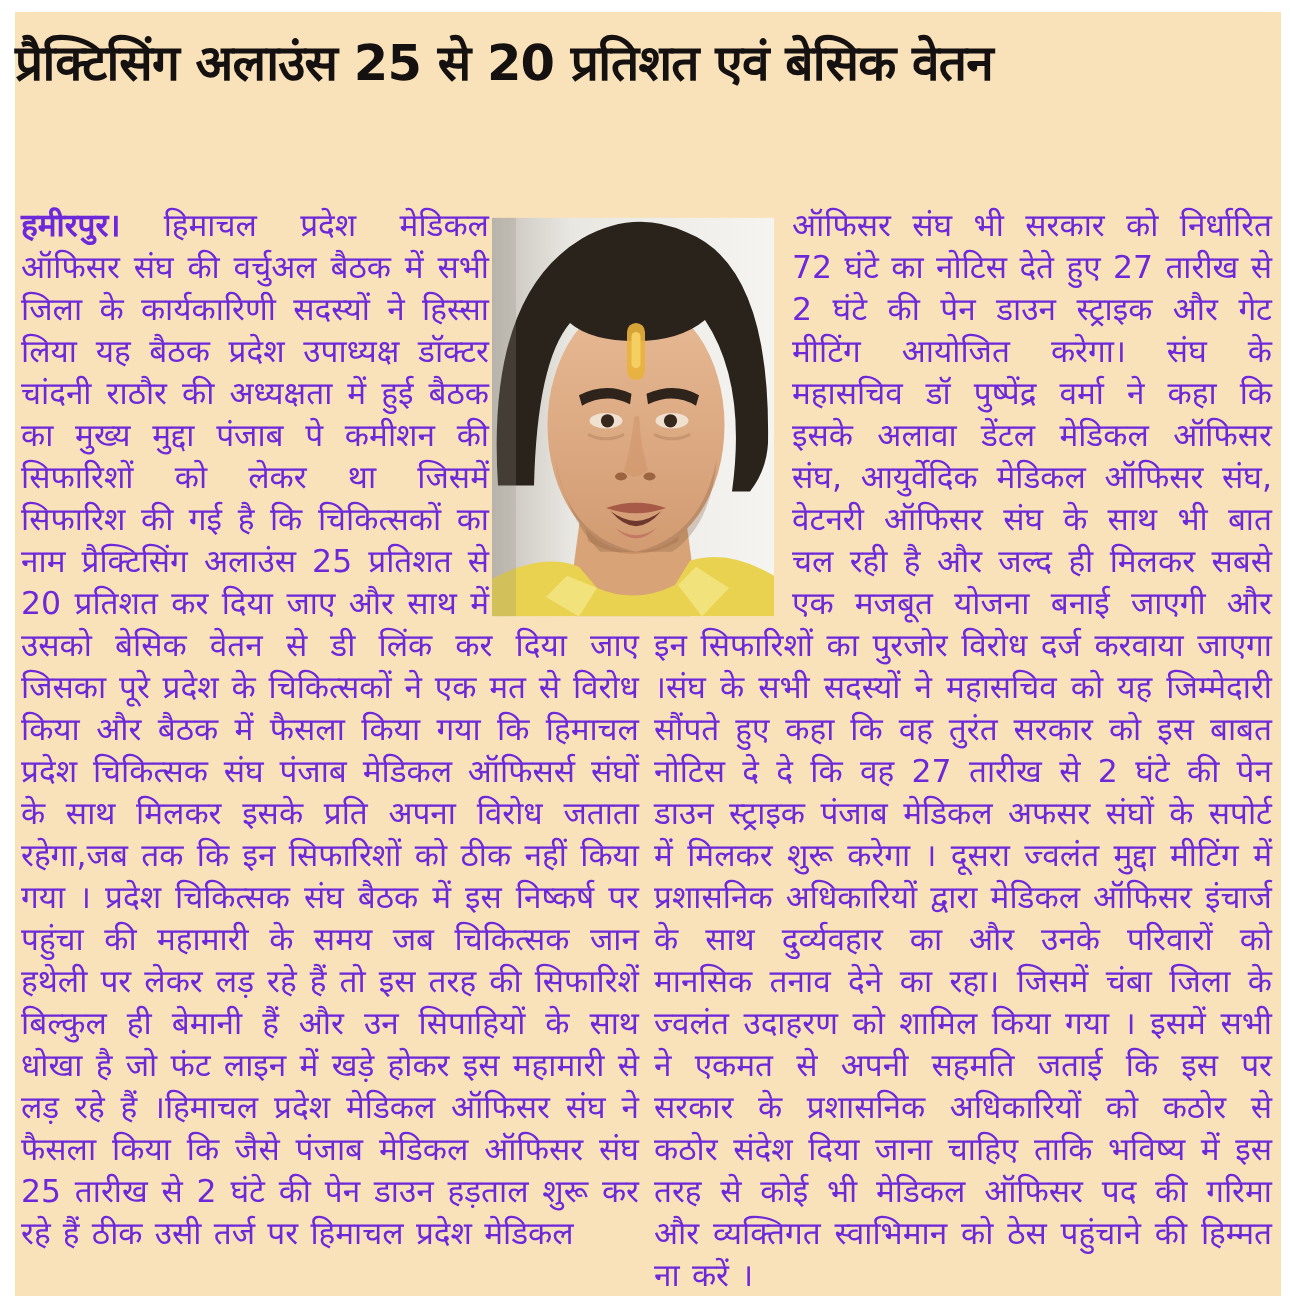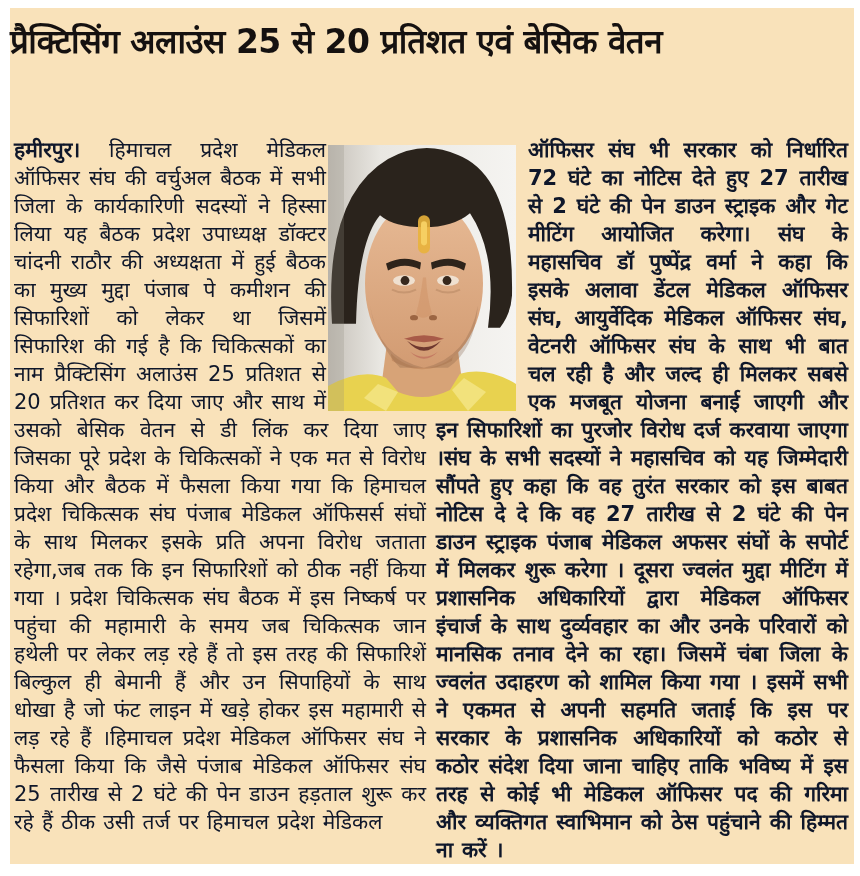--- a/index.html
+++ b/index.html
@@ -12,25 +12,25 @@
     background:#F9E2BA;
   }
   .headline{
     position:absolute;left:0;top:8px;width:100%;
     text-align:left;color:#151110;font-weight:700;
     font-size:33px;line-height:52px;letter-spacing:-0.5px;
   }
   .cols{position:absolute;left:0;top:128px;width:100%;}
   .col{
     position:absolute;top:0;width:412px;
-    color:#0f172a;font-size:21px;line-height:28px;
+    color:#6d28d9;font-size:21px;line-height:28px;
     text-align:justify;text-justify:inter-word;word-spacing:1.5px;
   }
   .col-left{left:4px;}
-  .col-right{left:426px;font-weight:bold;}
+  .col-right{left:426px;}
   .photo-spacer{display:block;height:274px;}
   .spacer-left{float:right;width:100px;}
   .spacer-right{float:left;width:92px;}
   .dateline{font-weight:700;}
   .photo{
     position:absolute;left:318px;top:137px;width:188px;height:266px;
     overflow:hidden;
   }
   .photo svg{display:block;width:100%;height:100%;}
 </style>

